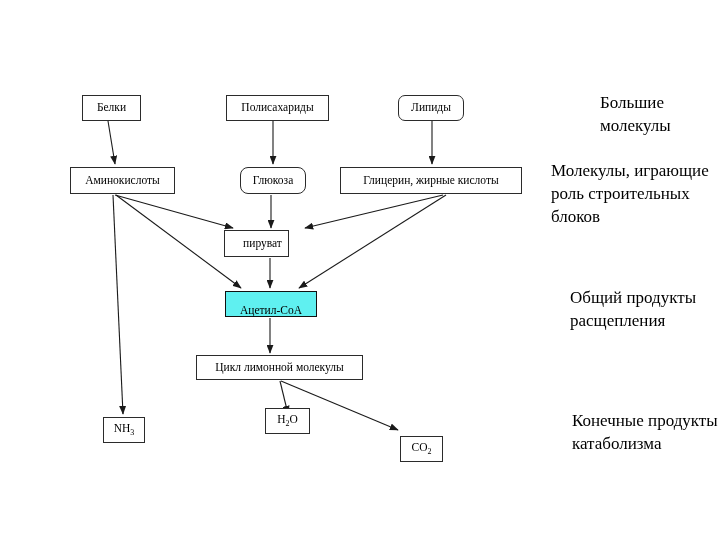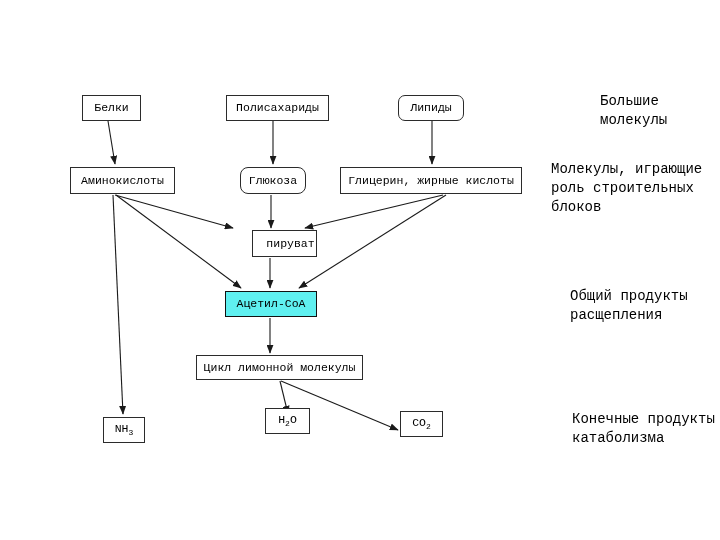--- a/index.html
+++ b/index.html
@@ -5,21 +5,21 @@
   html, body {
     margin: 0;
     padding: 0;
     background: #ffffff;
   }
   #canvas {
     position: relative;
     width: 720px;
     height: 540px;
     background: #ffffff;
-    font-family: Liberation Mono, monospace;
+    font-family: Liberation Serif, serif;
     overflow: hidden;
   }
   #arrow-layer {
     position: absolute;
     left: 0;
     top: 0;
     width: 720px;
     height: 540px;
   }
   .node {
@@ -36,21 +36,21 @@
     white-space: nowrap;
     z-index: 2;
   }
   .node.highlight {
     background: #5ff0f0;
     border: 1.5px solid #111111;
   }
   .annotation {
     position: absolute;
     color: #000000;
-    font-size: 14px;
+    font-size: 17px;
     line-height: 1.35;
     z-index: 2;
     white-space: pre-line;
   }
   .sub {
     font-size: 8px;
     vertical-align: sub;
   }
 </style>
 </head>
@@ -93,36 +93,36 @@
       </div>
       <div class="node" style="left: 70px; top: 167px; width: 105px; height: 27px;">
         <span>Аминокислоты</span>
       </div>
       <div class="node" style="left: 240px; top: 167px; width: 66px; height: 27px; border-radius: 8px;">
         <span>Глюкоза</span>
       </div>
       <div class="node" style="left: 340px; top: 167px; width: 182px; height: 27px;">
         <span>Глицерин, жирные кислоты</span>
       </div>
-      <div class="node" style="left: 252px; top: 230px; width: 65px; height: 27px; padding-left: 12px;">
+      <div class="node" style="left: 224px; top: 230px; width: 65px; height: 27px; padding-left: 12px;">
         <span>пируват</span>
       </div>
-      <div class="node highlight" style="left: 225px; top: 291px; width: 92px; height: 26px;">
+      <div class="node highlight" style="left: 225px; top: 291px; width: 92px; height: 26px; align-items: flex-end;">
         <span>Ацетил-CoA</span>
       </div>
       <div class="node" style="left: 196px; top: 355px; width: 167px; height: 25px;">
         <span>Цикл лимонной молекулы</span>
       </div>
       <div class="node" style="left: 103px; top: 417px; width: 42px; height: 26px;">
         <span>NH<span class="sub">3</span></span>
       </div>
       <div class="node" style="left: 265px; top: 402px; width: 45px; height: 26px; margin-top: 6px;">
         <span>H<span class="sub">2</span>O</span>
       </div>
-      <div class="node" style="left: 400px; top: 411px; width: 43px; height: 26px;">
+      <div class="node" style="left: 400px; top: 436px; width: 43px; height: 26px;">
         <span>CO<span class="sub">2</span></span>
       </div>
     </div>
   <div id="annotations-group">
       <div class="annotation" style="left: 600px; top: 92px;">Большие
 молекулы</div>
       <div class="annotation" style="left: 551px; top: 160px;">Молекулы, играющие
 роль строительных блоков</div>
       <div class="annotation" style="left: 570px; top: 287px;">Общий продукты
 расщепления</div>

